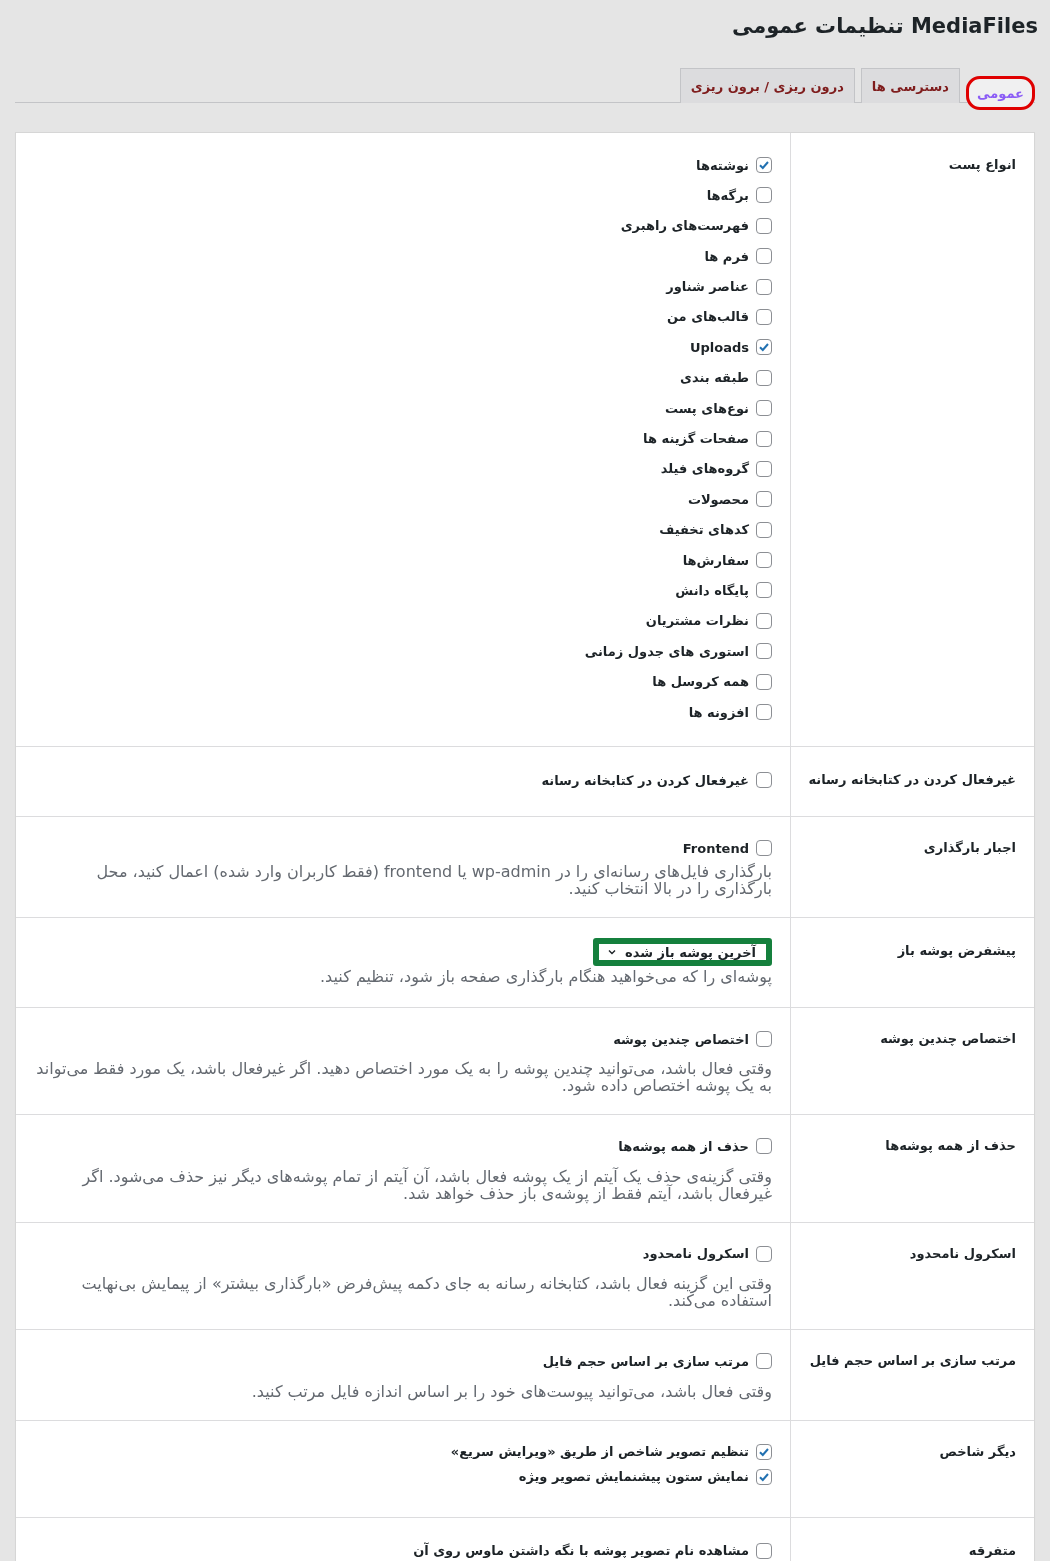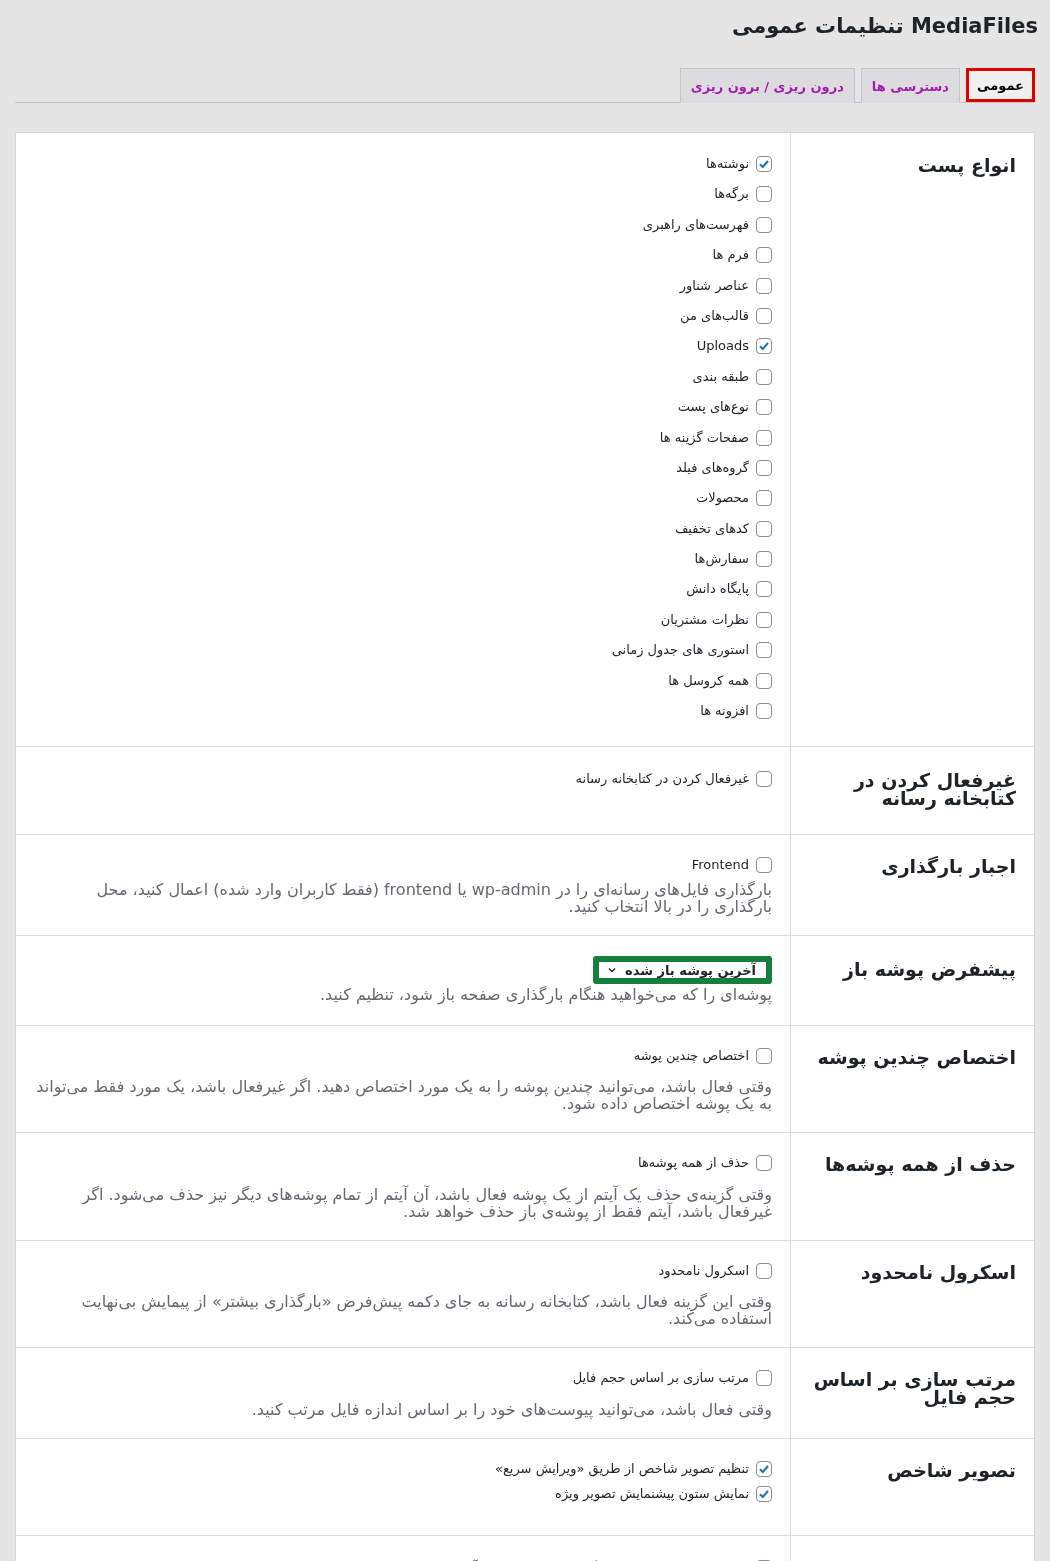--- a/index.html
+++ b/index.html
@@ -35,33 +35,34 @@
       gap: 6px;
     }
     .tab {
       height: 35px;
       padding: 0 10px;
       background: #dcdcde;
       border: 1px solid #c3c4c7;
       border-bottom: none;
       font-size: 13px;
       font-weight: bold;
-      color: #a21caf;
+      color: #7f1d1d;
       display: flex;
       align-items: center;
       justify-content: center;
       cursor: pointer;
     }
     .tab.active {
       background: #f0f0f1;
-      color: #000000;
+      color: #8b5cf6;
       outline: 3px solid #e00000;
       outline-offset: -3px;
       height: 34px;
-      margin-top: 0;
+      margin-top: 8px;
+      border-radius: 14px;
     }
 
     .settings-card {
       position: absolute;
       top: 132px;
       right: 15px;
       left: 15px;
       background: #fff;
       border: 1px solid #d6d6d6;
       box-shadow: 0 1px 1px rgba(0,0,0,0.04);
@@ -72,37 +73,37 @@
       flex-direction: row;
       border-bottom: 1px solid #dcdcde;
     }
     .row:last-child { border-bottom: none; }
 
     .row-label {
       width: 244px;
       flex: 0 0 244px;
       border-left: 1px solid #dcdcde;
       padding: 22px 18px 20px 10px;
-      font-size: 19px;
+      font-size: 13px;
       font-weight: bold;
       color: #1d2327;
       line-height: 18px;
     }
     .row-content {
       flex: 1;
       padding: 20px 18px 20px 20px;
     }
 
     .check-item {
       display: flex;
       flex-direction: row;
-      align-items: flex-start;
+      align-items: center;
       gap: 7px;
       font-size: 13px;
-      font-weight: normal;
+      font-weight: bold;
       color: #1d2327;
       height: 18px;
       margin-bottom: 12.4px;
       cursor: pointer;
     }
     .check-item:last-child { margin-bottom: 0; }
     .check-list.tight .check-item { margin-bottom: 7px; }
 
     .checkbox {
       width: 16px;
@@ -324,21 +325,21 @@
     <div class="row-content" style="padding-top:22px;">
       <label class="check-item">
         <span class="checkbox"></span>
         <span>مرتب سازی بر اساس حجم فایل</span>
       </label>
       <p class="desc">وقتی فعال باشد، می‌توانید پیوست‌های خود را بر اساس اندازه فایل مرتب کنید.</p>
     </div>
   </div>
 
   <div class="row">
-    <div class="row-label">تصویر شاخص</div>
+    <div class="row-label">دیگر شاخص</div>
     <div class="row-content" style="padding-top:22px;padding-bottom:24px;">
       <div class="check-list tight">
         <label class="check-item">
           <span class="checkbox checked">
               <svg viewBox="0 0 12 12">
                 <path d="M2 6.2 L4.8 9 L10 3" fill="none" stroke="#2271b1" stroke-width="2"></path>
               </svg>
             </span>
           <span>تنظیم تصویر شاخص از طریق «ویرایش سریع»</span>
         </label>

